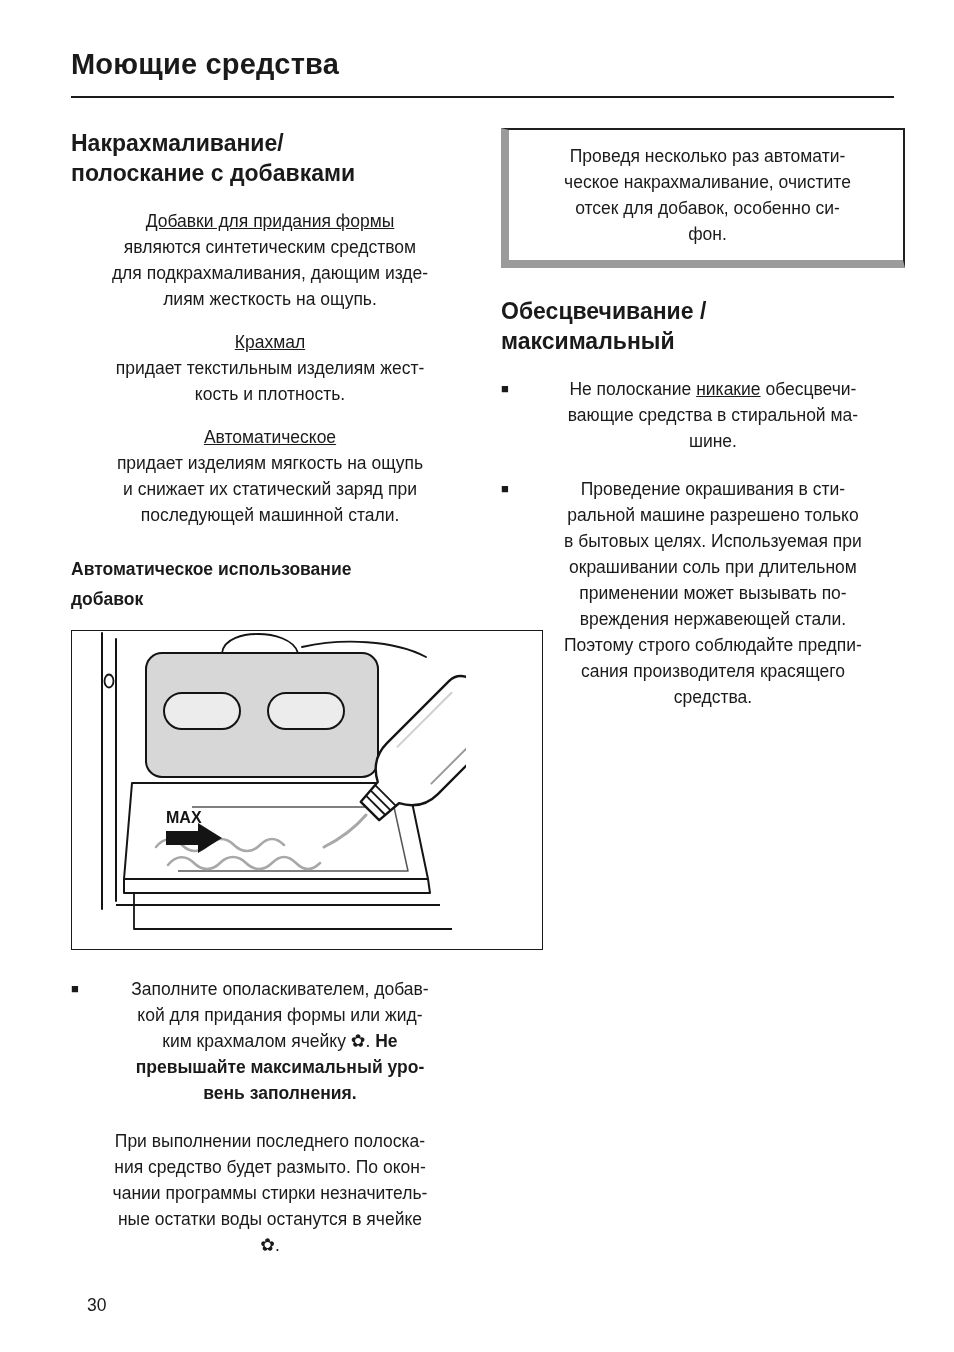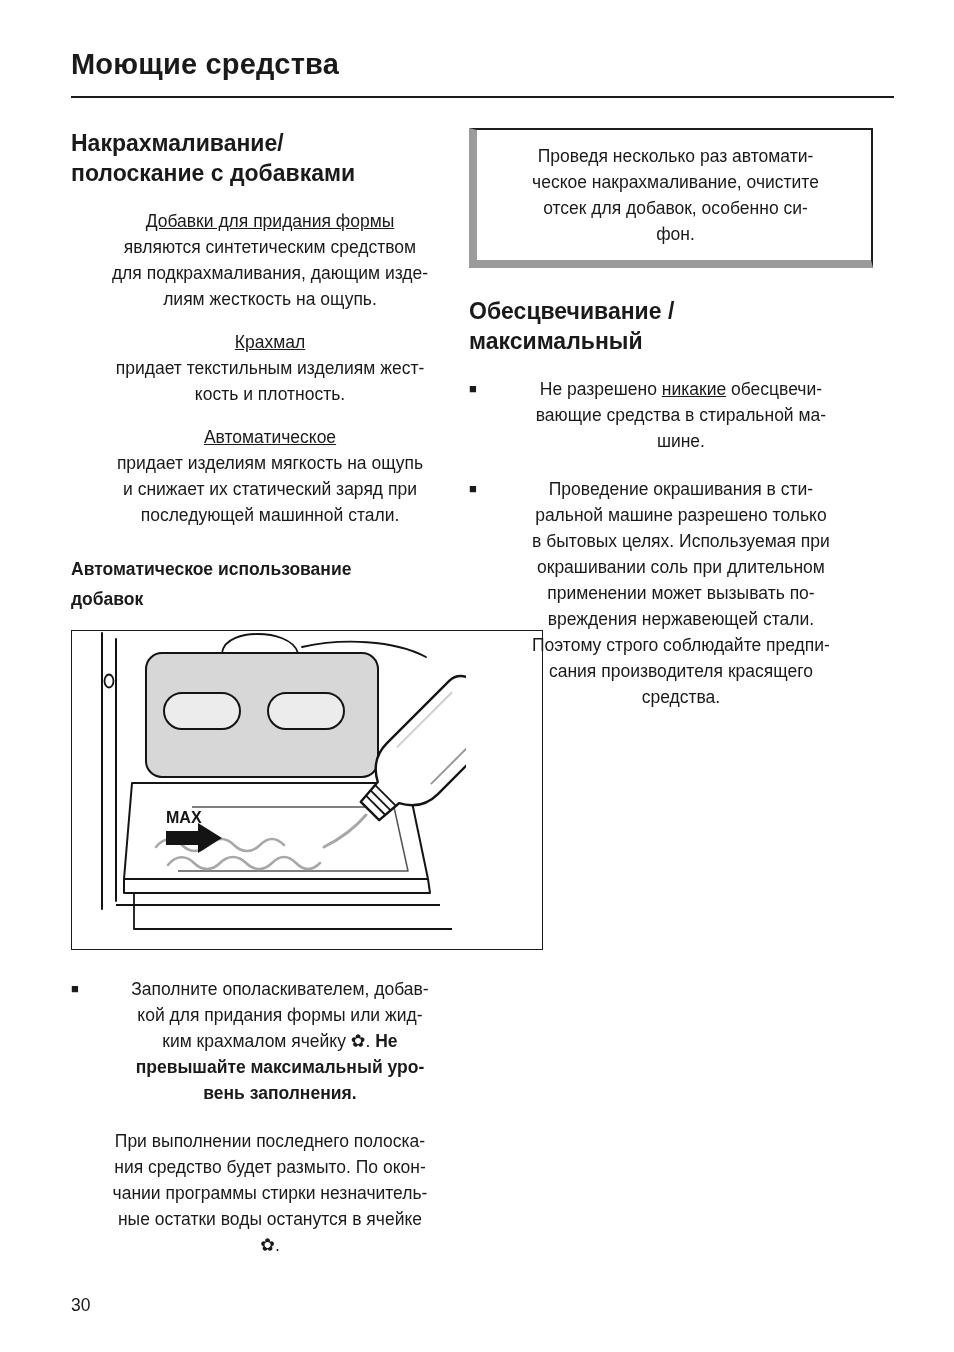--- a/index.html
+++ b/index.html
@@ -9,21 +9,21 @@
     position: relative;
     font-family: "Liberation Sans", "DejaVu Sans", sans-serif;
     color: #1a1a1a;
     overflow: hidden;
   }
   .page { position: absolute; inset: 0; padding: 48px 60px 0 60px; margin-left: 11px; }
 
   .doc-title { font-size: 29px; font-weight: bold; letter-spacing: 0.2px; }
   .rule { border: none; border-top: 2px solid #1a1a1a; margin-top: 15px; }
 
-  .columns { display: flex; margin-top: 30px; }
+  .columns { display: flex; gap: 32px; margin-top: 30px; }
   .col-left  { width: 398px; flex: 0 0 398px; }
   .col-right { width: 404px; flex: 0 0 404px; }
 
   .pl { white-space: pre-line; }
   .block { display: block; }
   .bold { font-weight: bold; }
   .term { text-decoration: underline; }
 
   .section-heading { font-size: 23px; line-height: 30px; font-weight: bold; margin-bottom: 20px; }
   .body-text { font-size: 17.5px; line-height: 26px; text-align: center; }
@@ -43,21 +43,21 @@
 
   .note {
     border-top: 2px solid #1f1f1f;
     border-right: 2px solid #1f1f1f;
     border-left: 8px solid #9b9b9b;
     border-bottom: 8px solid #9b9b9b;
     padding: 13px 14px 13px 17px;
     margin-bottom: 28px;
   }
 
-  .page-number { position: absolute; left: 60px; bottom: 36px; font-size: 17.5px; }
+  .page-number { position: absolute; left: 76px; bottom: 36px; font-size: 17.5px; }
 </style>
 </head>
 <body>
 
 <div class="page">
 
   <h1 class="doc-title">Моющие средства</h1>
   <div class="rule"></div>
 
   <div class="columns">
@@ -144,21 +144,21 @@
 ческое накрахмаливание, очистите
 отсек для добавок, особенно си-
 фон.</p>
       </div>
 
       <h2 class="section-heading pl">Обесцвечивание /
 максимальный</h2>
 
       <div class="bullet-item">
         <span class="bullet-marker">■</span>
-        <p class="body-text bullet-text"><span class="pl">Не разрешено </span><span class="pl term">никакие</span><span class="pl"> обесцвечи-
+        <p class="body-text bullet-text"><span class="pl">Не полоскание </span><span class="pl term">никакие</span><span class="pl"> обесцвечи-
 вающие средства в стиральной ма-
 шине.</span></p>
       </div>
 
       <div class="bullet-item">
         <span class="bullet-marker">■</span>
         <p class="body-text bullet-text pl">Проведение окрашивания в сти-
 ральной машине разрешено только
 в бытовых целях. Используемая при
 окрашивании соль при длительном

